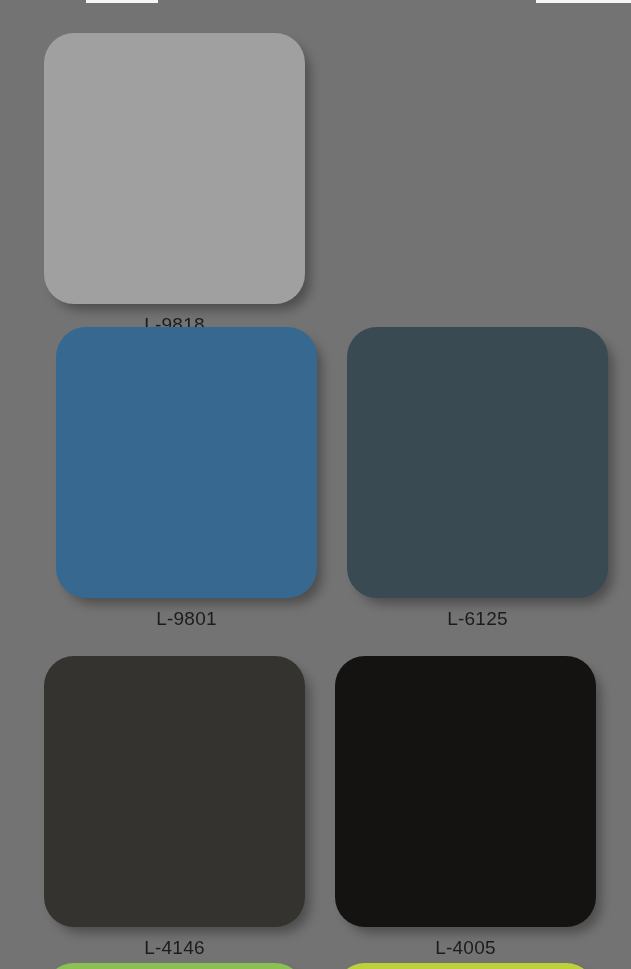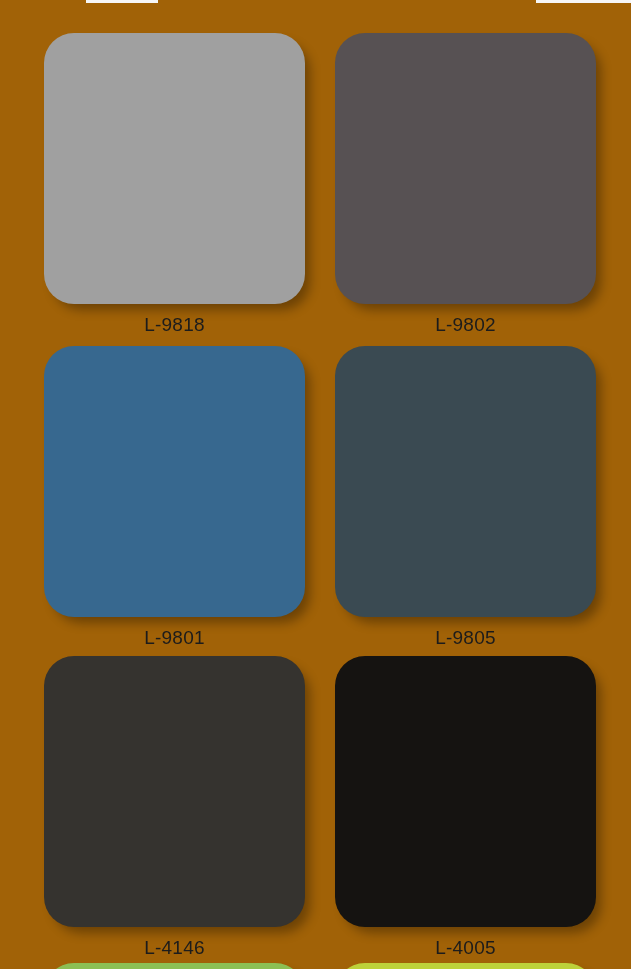--- a/index.html
+++ b/index.html
@@ -12,21 +12,21 @@
     height: 969px;
     background: #ffffff;
     font-family: "Liberation Sans", sans-serif;
     overflow: hidden;
     position: relative;
   }
   #swatch-sheet {
     position: relative;
     width: 631px;
     height: 969px;
-    background: #a16207;
+    background: #737373;
     overflow: hidden;
   }
   .top-artifact {
     position: absolute;
     top: 0;
     height: 3px;
     background: #f6f6f7;
   }
   .top-artifact.left {
     left: 86px;
@@ -57,21 +57,21 @@
     letter-spacing: 0.2px;
     color: #1c1c1c;
     margin-top: 10px;
     white-space: nowrap;
   }
   
   .col-0 { left: 44px; }
   .col-1 { left: 335px; }
   
   .row-0 { top: 33px; }
-  .row-1 { top: 346px; }
+  .row-1 { top: 327px; margin-left: 12px; }
   .row-2 { top: 656px; }
   
   .swatch-cell.partial {
     top: 963px;
   }
   .swatch-cell.partial .swatch-chip {
     height: 271px;
     border-radius: 30px;
   }
 </style>
@@ -81,33 +81,29 @@
 <div id="swatch-sheet">
 
   <div class="top-artifact left"></div>
   <div class="top-artifact right"></div>
 
   <div class="swatch-cell col-0 row-0">
     <div class="swatch-chip" style="background-color: rgb(160, 160, 160);"></div>
     <span class="swatch-label">L-9818</span>
   </div>
 
-  <div class="swatch-cell col-1 row-0">
-    <div class="swatch-chip" style="background-color: rgb(87, 81, 83);"></div>
-    <span class="swatch-label">L-9802</span>
-  </div>
 
   <div class="swatch-cell col-0 row-1">
     <div class="swatch-chip" style="background-color: rgb(55, 104, 143);"></div>
     <span class="swatch-label">L-9801</span>
   </div>
 
   <div class="swatch-cell col-1 row-1">
     <div class="swatch-chip" style="background-color: rgb(58, 74, 82);"></div>
-    <span class="swatch-label">L-9805</span>
+    <span class="swatch-label">L-6125</span>
   </div>
 
   <div class="swatch-cell col-0 row-2">
     <div class="swatch-chip" style="background-color: rgb(53, 51, 47);"></div>
     <span class="swatch-label">L-4146</span>
   </div>
 
   <div class="swatch-cell col-1 row-2">
     <div class="swatch-chip" style="background-color: rgb(21, 19, 17);"></div>
     <span class="swatch-label">L-4005</span>

